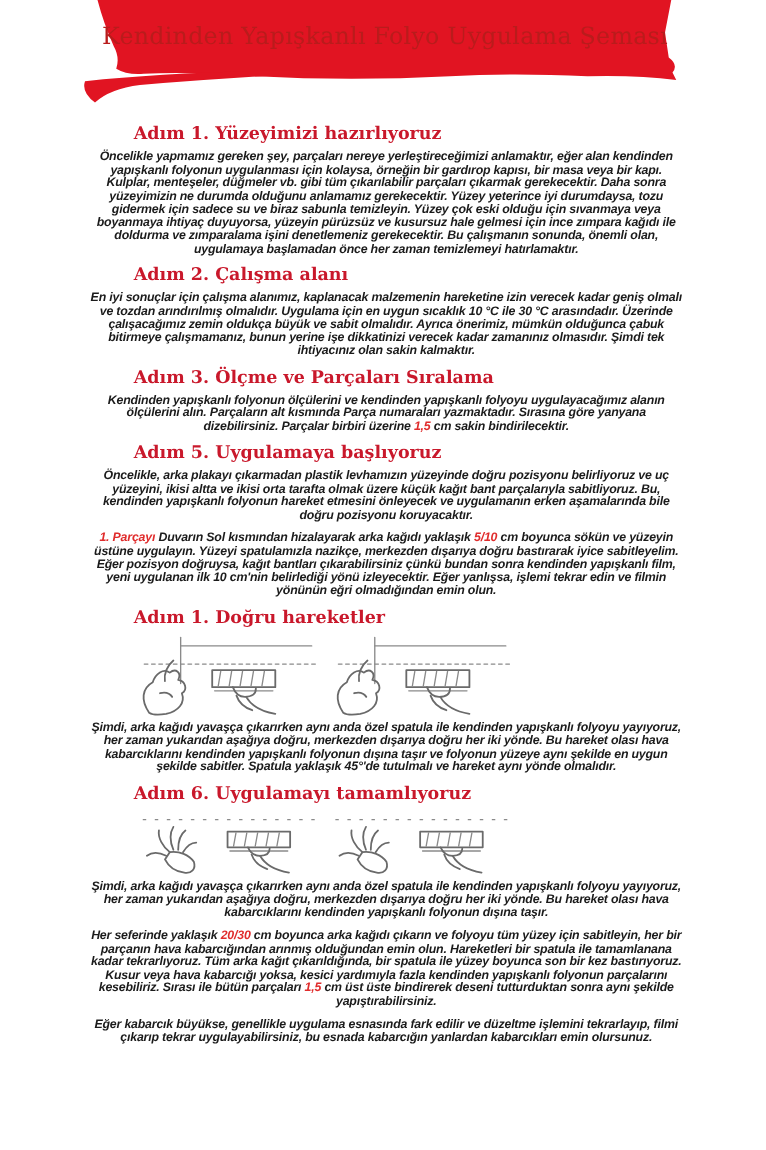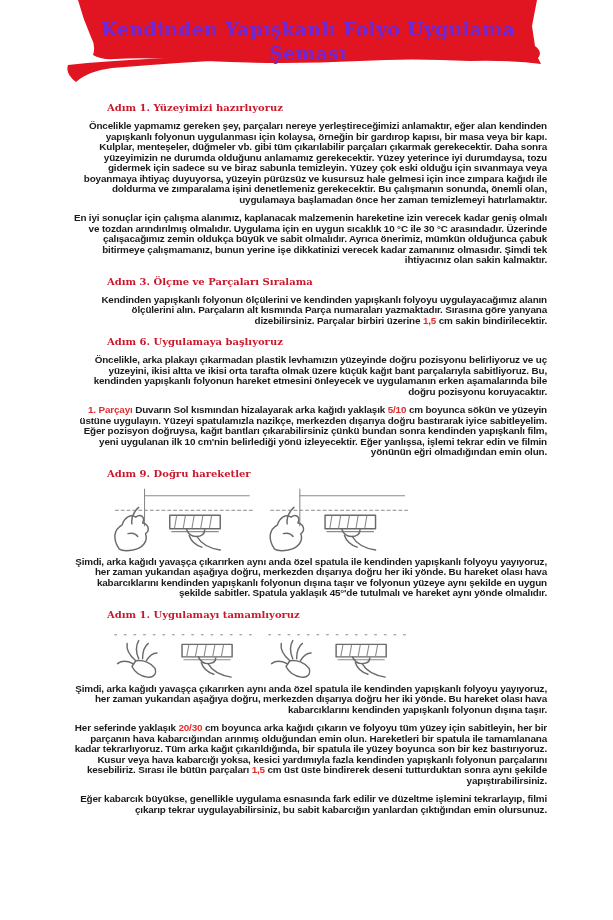--- a/index.html
+++ b/index.html
@@ -19,43 +19,44 @@
     overflow:hidden;
     font-family:"Liberation Sans",sans-serif;
   }
   
   .banner-wrap{position:absolute;top:0;left:0;width:613px;height:92px;}
   .banner-svg{position:absolute;top:0;left:0;}
   .page-title{
     position:absolute;top:17px;left:78px;width:460px;
     text-align:center;
     font-family:"DejaVu Serif","Liberation Serif",serif;
-    font-weight:bold;font-size:19px;line-height:24px;
-    color:#6d28d9;letter-spacing:0.2px;
+    font-weight:normal;font-size:19px;line-height:24px;
+    color:#b91c1c;letter-spacing:0.2px;
   }
   
   .content{
     position:absolute;top:92px;left:0;
     width:613px;
     padding:0 66px 0 71px;
   }
   .step-heading{
     font-family:"DejaVu Serif","Liberation Serif",serif;
     font-weight:bold;
-    font-size:10px;line-height:15px;
+    font-size:14px;line-height:15px;
     color:var(--heading_red);
     margin:8px 0 6px 36px;
   }
   .body-text{
     font-size:9.9px;line-height:10.5px;
     font-weight:bold;
     letter-spacing:-0.15px;
     color:var(--text_black);
     margin:0 0 8px 0;
-    text-align:right;
+    text-align:center;
+    font-style:italic;
   }
   .body-text .red{color:var(--inline_red);}
   .illustration{margin:1px 0 4px 30px;line-height:0;}
   .illustration svg{display:block;}
   .art{stroke:var(--line_art);fill:none;stroke-width:1.5;stroke-linecap:round;stroke-linejoin:round;}
   .art-thin{stroke:#8a8a8a;fill:none;stroke-width:1.1;stroke-linecap:round;}
 </style>
 </head>
 <body>
 
@@ -73,36 +74,37 @@
   </header>
 
   <main class="content">
 
     <section>
       <h2 class="step-heading">Adım 1. Yüzeyimizi hazırlıyoruz</h2>
       <p class="body-text"><span>Öncelikle yapmamız gereken şey, parçaları nereye yerleştireceğimizi anlamaktır, eğer alan kendinden yapışkanlı folyonun uygulanması için kolaysa, örneğin bir gardırop kapısı, bir masa veya bir kapı. Kulplar, menteşeler, düğmeler vb. gibi tüm çıkarılabilir parçaları çıkarmak gerekecektir. Daha sonra yüzeyimizin ne durumda olduğunu anlamamız gerekecektir. Yüzey yeterince iyi durumdaysa, tozu gidermek için sadece su ve biraz sabunla temizleyin. Yüzey çok eski olduğu için sıvanmaya veya boyanmaya ihtiyaç duyuyorsa, yüzeyin pürüzsüz ve kusursuz hale gelmesi için ince zımpara kağıdı ile doldurma ve zımparalama işini denetlemeniz gerekecektir. Bu çalışmanın sonunda, önemli olan, uygulamaya başlamadan önce her zaman temizlemeyi hatırlamaktır.</span></p>
     </section>
 
     <section>
+      <h2 class="step-heading">Adım 2. Çalışma alanı</h2>
       <p class="body-text"><span>En iyi sonuçlar için çalışma alanımız, kaplanacak malzemenin hareketine izin verecek kadar geniş olmalı ve tozdan arındırılmış olmalıdır. Uygulama için en uygun sıcaklık 10 °C ile 30 °C arasındadır. Üzerinde çalışacağımız zemin oldukça büyük ve sabit olmalıdır. Ayrıca önerimiz, mümkün olduğunca çabuk bitirmeye çalışmamanız, bunun yerine işe dikkatinizi verecek kadar zamanınız olmasıdır. Şimdi tek ihtiyacınız olan sakin kalmaktır.</span></p>
     </section>
 
     <section>
       <h2 class="step-heading">Adım 3. Ölçme ve Parçaları Sıralama</h2>
       <p class="body-text"><span>Kendinden yapışkanlı folyonun ölçülerini ve kendinden yapışkanlı folyoyu uygulayacağımız alanın ölçülerini alın. Parçaların alt kısmında Parça numaraları yazmaktadır. Sırasına göre yanyana dizebilirsiniz. Parçalar birbiri üzerine </span><span class="red">1,5</span><span> cm sakin bindirilecektir.</span></p>
     </section>
 
     <section>
-      <h2 class="step-heading">Adım 6. Uygulamaya başlıyoruz</h2>
+      <h2 class="step-heading">Adım 5. Uygulamaya başlıyoruz</h2>
       <p class="body-text"><span>Öncelikle, arka plakayı çıkarmadan plastik levhamızın yüzeyinde doğru pozisyonu belirliyoruz ve uç yüzeyini, ikisi altta ve ikisi orta tarafta olmak üzere küçük kağıt bant parçalarıyla sabitliyoruz. Bu, kendinden yapışkanlı folyonun hareket etmesini önleyecek ve uygulamanın erken aşamalarında bile doğru pozisyonu koruyacaktır.</span></p>
       <p class="body-text"><span class="red">1. Parçayı</span><span> Duvarın Sol kısmından hizalayarak arka kağıdı yaklaşık </span><span class="red">5/10</span><span> cm boyunca sökün ve yüzeyin üstüne uygulayın. Yüzeyi spatulamızla nazikçe, merkezden dışarıya doğru bastırarak iyice sabitleyelim. Eğer pozisyon doğruysa, kağıt bantları çıkarabilirsiniz çünkü bundan sonra kendinden yapışkanlı film, yeni uygulanan ilk 10 cm'nin belirlediği yönü izleyecektir. Eğer yanlışsa, işlemi tekrar edin ve filmin yönünün eğri olmadığından emin olun.</span></p>
     </section>
 
     <section>
-      <h2 class="step-heading">Adım 9. Doğru hareketler</h2>
+      <h2 class="step-heading">Adım 1. Doğru hareketler</h2>
       <div class="illustration">
         <svg width="320" height="66" viewBox="0 0 320 68" aria-hidden="true">
           <defs>
             <g id="peelUnit">
 
               <path class="art-thin" d="M40 2 V40"></path>
               <path class="art-thin" d="M40 9 H148"></path>
 
               <path class="art-thin" d="M10 24 H152" stroke-dasharray="3 3"></path>
 
@@ -120,21 +122,21 @@
             </g>
           </defs>
           <use href="#peelUnit" x="0" y="0"></use>
           <use href="#peelUnit" x="160" y="0"></use>
         </svg>
       </div>
       <p class="body-text"><span>Şimdi, arka kağıdı yavaşça çıkarırken aynı anda özel spatula ile kendinden yapışkanlı folyoyu yayıyoruz, her zaman yukarıdan aşağıya doğru, merkezden dışarıya doğru her iki yönde. Bu hareket olası hava kabarcıklarını kendinden yapışkanlı folyonun dışına taşır ve folyonun yüzeye aynı şekilde en uygun şekilde sabitler. Spatula yaklaşık 45°'de tutulmalı ve hareket aynı yönde olmalıdır.</span></p>
     </section>
 
     <section>
-      <h2 class="step-heading">Adım 1. Uygulamayı tamamlıyoruz</h2>
+      <h2 class="step-heading">Adım 6. Uygulamayı tamamlıyoruz</h2>
       <div class="illustration">
         <svg width="320" height="52" viewBox="0 0 320 54" aria-hidden="true">
           <defs>
             <g id="smoothUnit">
 
               <path class="art-thin" d="M8 7 H152" stroke-dasharray="2 8"></path>
 
               <path class="art" d="M30 34 C24 29 20 22 21 16"></path>
               <path class="art" d="M33 32 C30 25 30 18 33 13"></path>
               <path class="art" d="M37 32 C37 25 39 19 43 16"></path>
@@ -153,17 +155,17 @@
           </defs>
           <use href="#smoothUnit" x="0" y="0"></use>
           <use href="#smoothUnit" x="160" y="0"></use>
         </svg>
       </div>
       <p class="body-text"><span>Şimdi, arka kağıdı yavaşça çıkarırken aynı anda özel spatula ile kendinden yapışkanlı folyoyu yayıyoruz, her zaman yukarıdan aşağıya doğru, merkezden dışarıya doğru her iki yönde. Bu hareket olası hava kabarcıklarını kendinden yapışkanlı folyonun dışına taşır.</span></p>
       <p class="body-text"><span>Her seferinde yaklaşık </span><span class="red">20/30</span><span> cm boyunca arka kağıdı çıkarın ve folyoyu tüm yüzey için sabitleyin, her bir parçanın hava kabarcığından arınmış olduğundan emin olun. Hareketleri bir spatula ile tamamlanana kadar tekrarlıyoruz. Tüm arka kağıt çıkarıldığında, bir spatula ile yüzey boyunca son bir kez bastırıyoruz. Kusur veya hava kabarcığı yoksa, kesici yardımıyla fazla kendinden yapışkanlı folyonun parçalarını kesebiliriz. Sırası ile bütün parçaları </span><span class="red">1,5</span><span> cm üst üste bindirerek deseni tutturduktan sonra aynı şekilde yapıştırabilirsiniz.</span></p>
     </section>
 
     <section>
-      <p class="body-text"><span>Eğer kabarcık büyükse, genellikle uygulama esnasında fark edilir ve düzeltme işlemini tekrarlayıp, filmi çıkarıp tekrar uygulayabilirsiniz, bu sabit kabarcığın yanlardan çıktığından emin olursunuz.</span></p>
+      <p class="body-text"><span>Eğer kabarcık büyükse, genellikle uygulama esnasında fark edilir ve düzeltme işlemini tekrarlayıp, filmi çıkarıp tekrar uygulayabilirsiniz, bu esnada kabarcığın yanlardan kabarcıkları emin olursunuz.</span></p>
     </section>
 
   </main>
 </div>
 
 </body></html>

